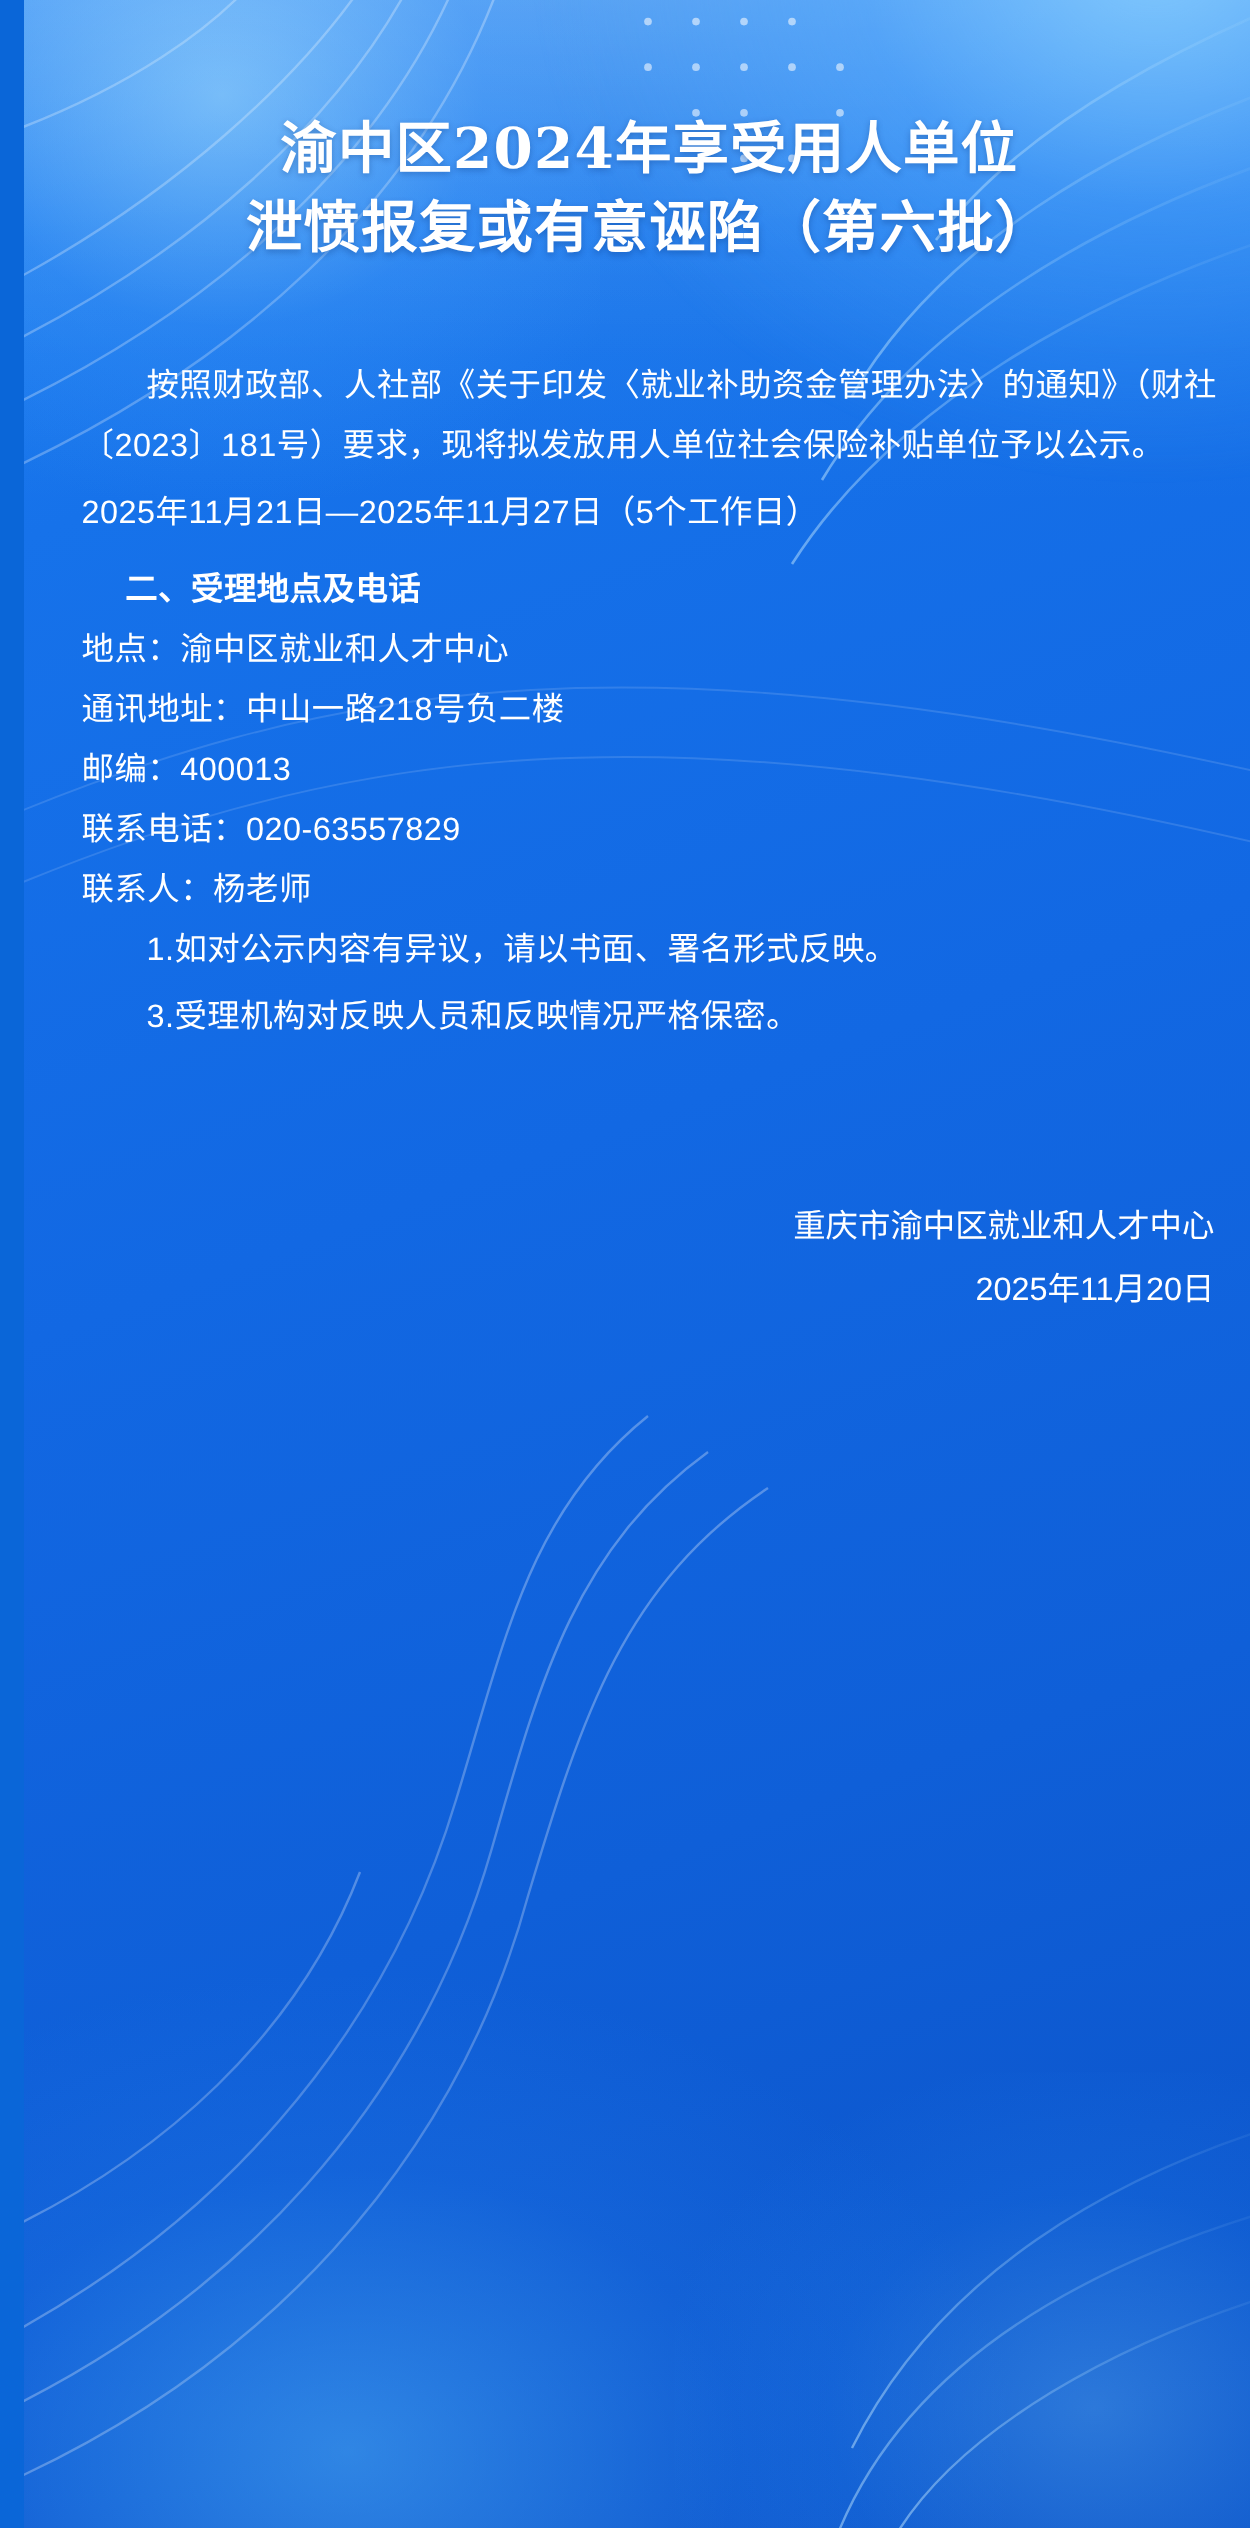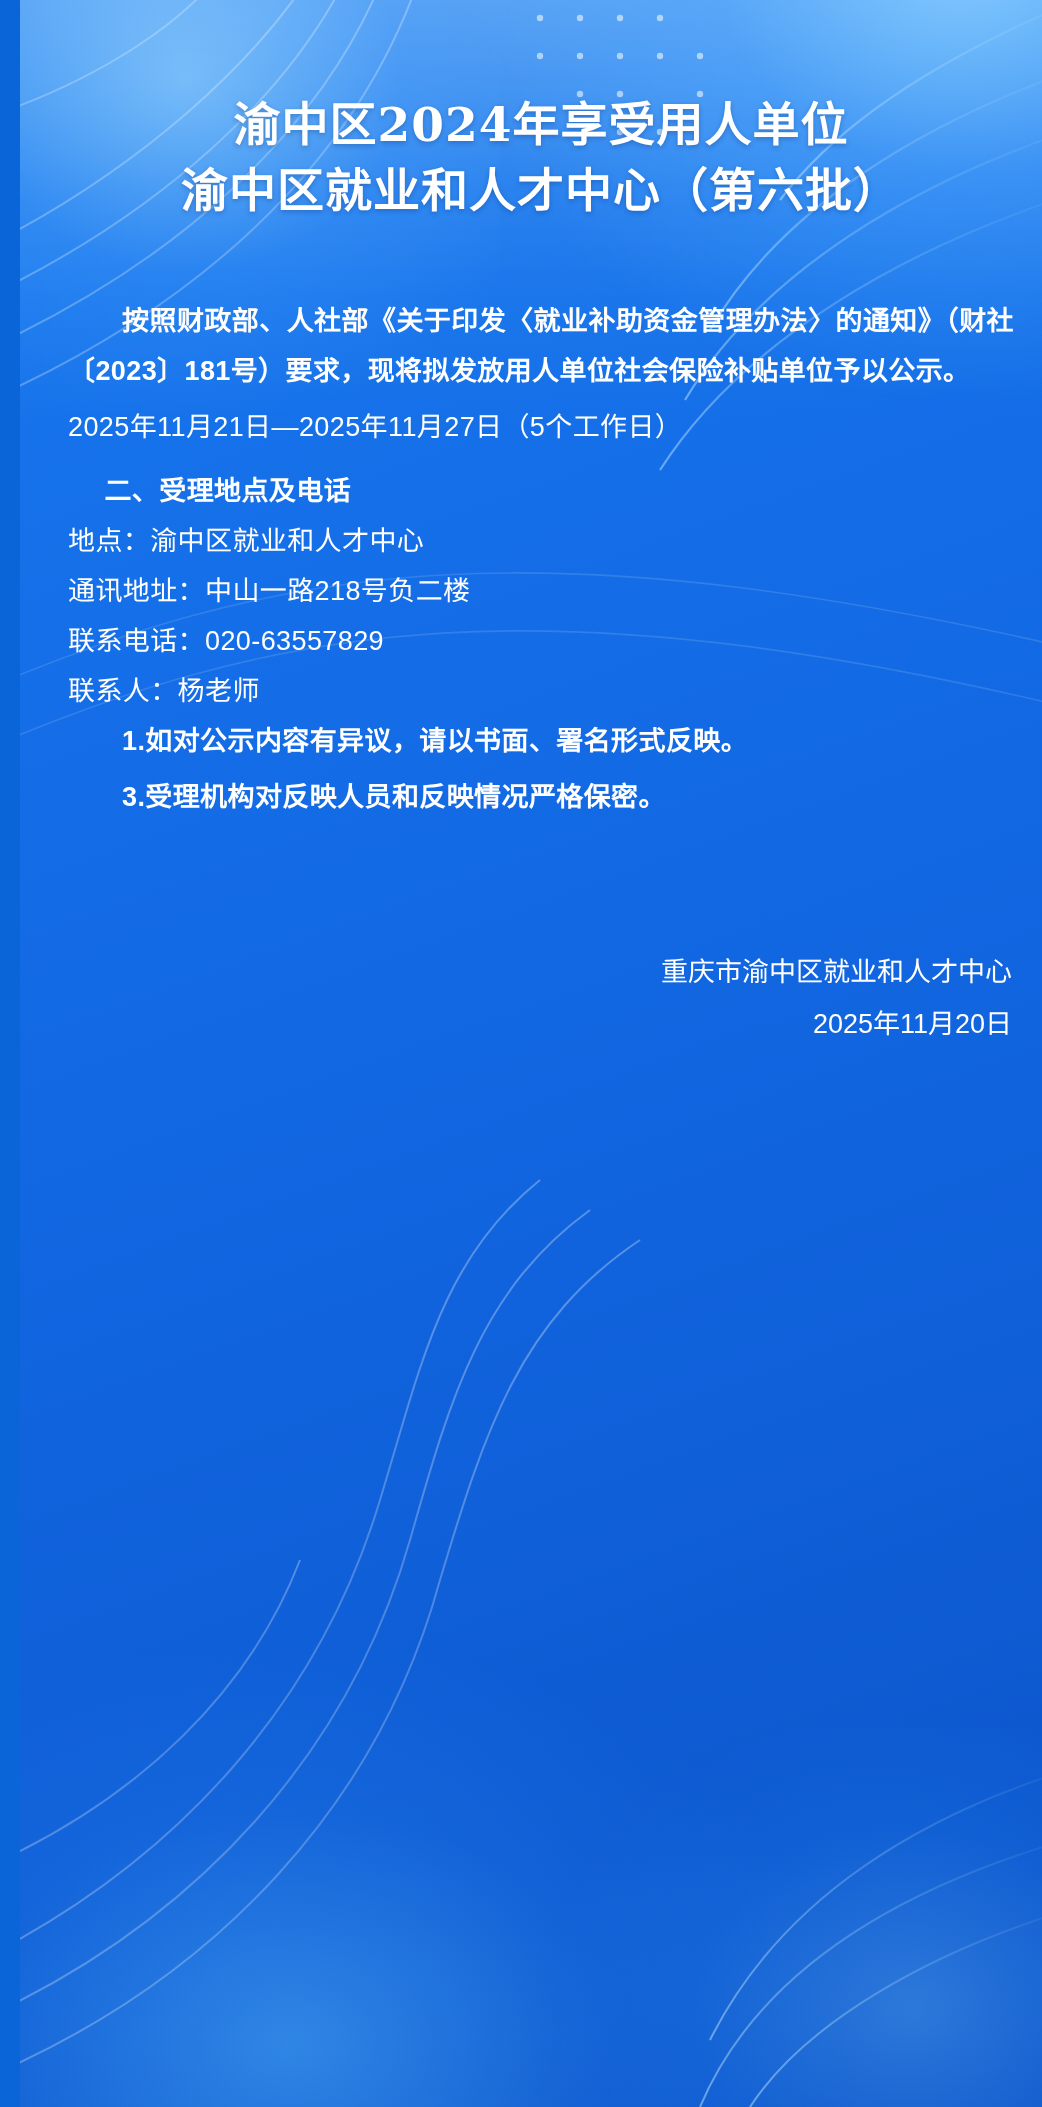--- a/index.html
+++ b/index.html
@@ -105,21 +105,20 @@
     margin-top: 72px;
     font-size: 27px;
     line-height: 50px;
     color: #ffffff;
     letter-spacing: 0.4px;
   }
   .para {
     margin: 0 0 6px 0;
     text-align: justify;
     text-justify: inter-ideograph;
-    font-weight: bold;
   }
   .para.indent {
     text-indent: 2em;
   }
   .sect-head {
     margin: 14px 0 0 0;
     text-indent: 1.35em;
     font-weight: 700;
   }
   .line {
@@ -216,32 +215,33 @@
       </g>
 
       <rect x="0" y="0" width="1042" height="300" fill="url(#lg3)" opacity="0.35"></rect>
     </svg>
   </div>
 
   <div class="content">
 
     <div class="title-block">
       <div class="title-line">渝中区2024年享受用人单位</div>
-      <div class="title-line">渝中区就业和人才中心（第六批）</div>
+      <div class="title-line">泄愤报复或有意诬陷（第六批）</div>
     </div>
 
     <div class="body-block">
 
       <p class="para indent">按照财政部、人社部《关于印发〈就业补助资金管理办法〉的通知》（财社〔2023〕181号）要求，现将拟发放用人单位社会保险补贴单位予以公示。</p>
 
       <p class="line">2025年11月21日—2025年11月27日（5个工作日）</p>
 
       <p class="sect-head">二、受理地点及电话</p>
       <p class="line">地点：渝中区就业和人才中心</p>
       <p class="line">通讯地址：中山一路218号负二楼</p>
+      <p class="line">邮编：400013</p>
       <p class="line">联系电话：020-63557829</p>
       <p class="line">联系人：杨老师</p>
 
       <p class="para indent">1.如对公示内容有异议，请以书面、署名形式反映。</p>
       <p class="para indent">3.受理机构对反映人员和反映情况严格保密。</p>
 
     </div>
 
     <div class="sign-block">
       <div>重庆市渝中区就业和人才中心</div>

